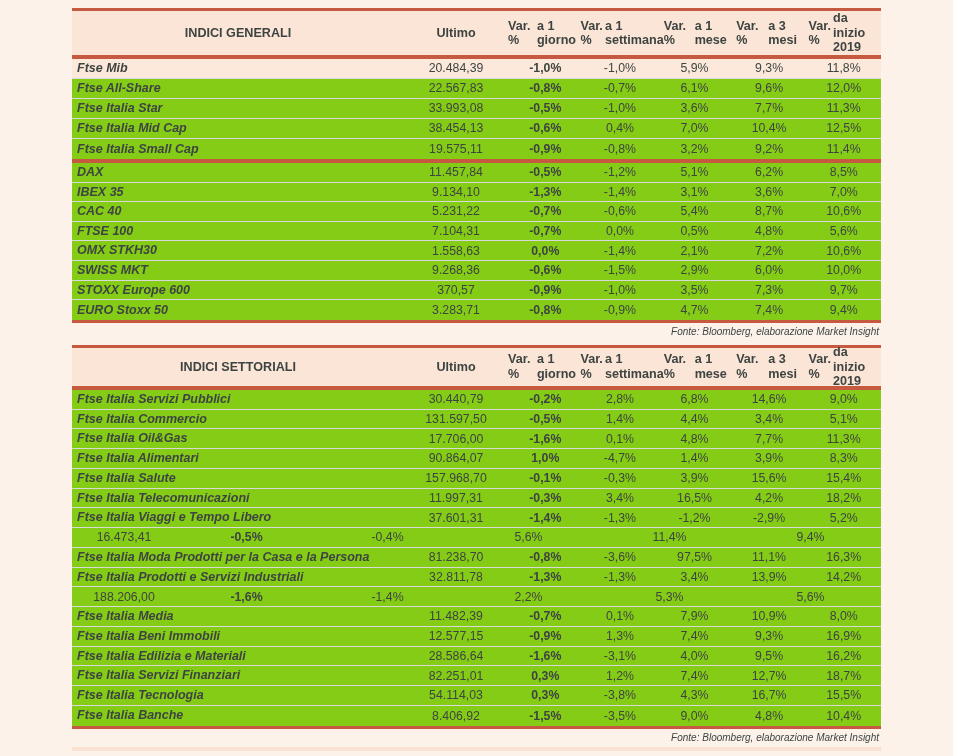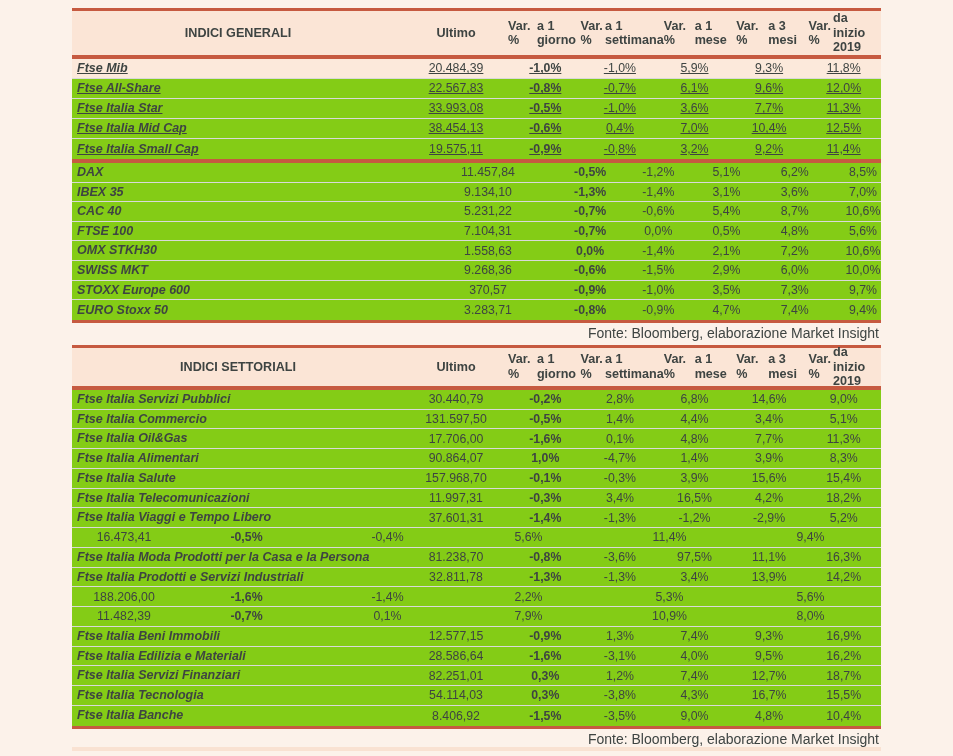--- a/index.html
+++ b/index.html
@@ -51,31 +51,32 @@
   .c.ultimo{flex:0 0 104px;}
   .c.var{flex:1 1 0;}
   .hdr .c{font-size:12.6px;}
   .hdr .c.name{justify-content:center;padding-left:0;}
   .hdr .c.var{flex-direction:row;justify-content:center;gap:2px;}
   .row{
     display:flex;
     border-bottom:1px solid var(--divider);
     background:#84cc16;
   }
-  .t0 .row.g0{height:20px;text-decoration:underline;}
-  .t0 .row.g1{height:19.6px;gap:32px;}
+  .t0 .row.g0{height:20px;}
+  .t0 .row.g1{height:19.6px;}
   .t1 .row{height:19.75px;}
   .row.last{border-bottom:none;}
   .row.hl{background:var(--hl);}
   .row .c.name{font-weight:bold;font-style:italic;white-space:nowrap;font-size:12.5px;}
   .row .c.v0{font-weight:bold;}
   .fonte{
     height:18px;
-    display:flex;align-items:flex-end;justify-content:flex-end;
-    font-size:14px;
+    display:flex;align-items:center;justify-content:flex-end;
+    font-style:italic;
+    font-size:10px;
     padding-right:2px;
     background:transparent;
   }
   .gap{height:4px;}
   .bottom-strip{height:4px;background:#f9e2d2;}
 </style>
 </head>
 <body>
 
 <div class="sheet">
@@ -691,20 +692,23 @@
             <span>2,2%</span>
           </div>
           <div class="c var v3">
             <span>5,3%</span>
           </div>
           <div class="c var v4">
             <span>5,6%</span>
           </div>
         </div>
         <div class="row g0">
+          <div class="c name">
+            <span>Ftse Italia Media</span>
+          </div>
           <div class="c ultimo">
             <span>11.482,39</span>
           </div>
           <div class="c var v0">
             <span>-0,7%</span>
           </div>
           <div class="c var v1">
             <span>0,1%</span>
           </div>
           <div class="c var v2">

